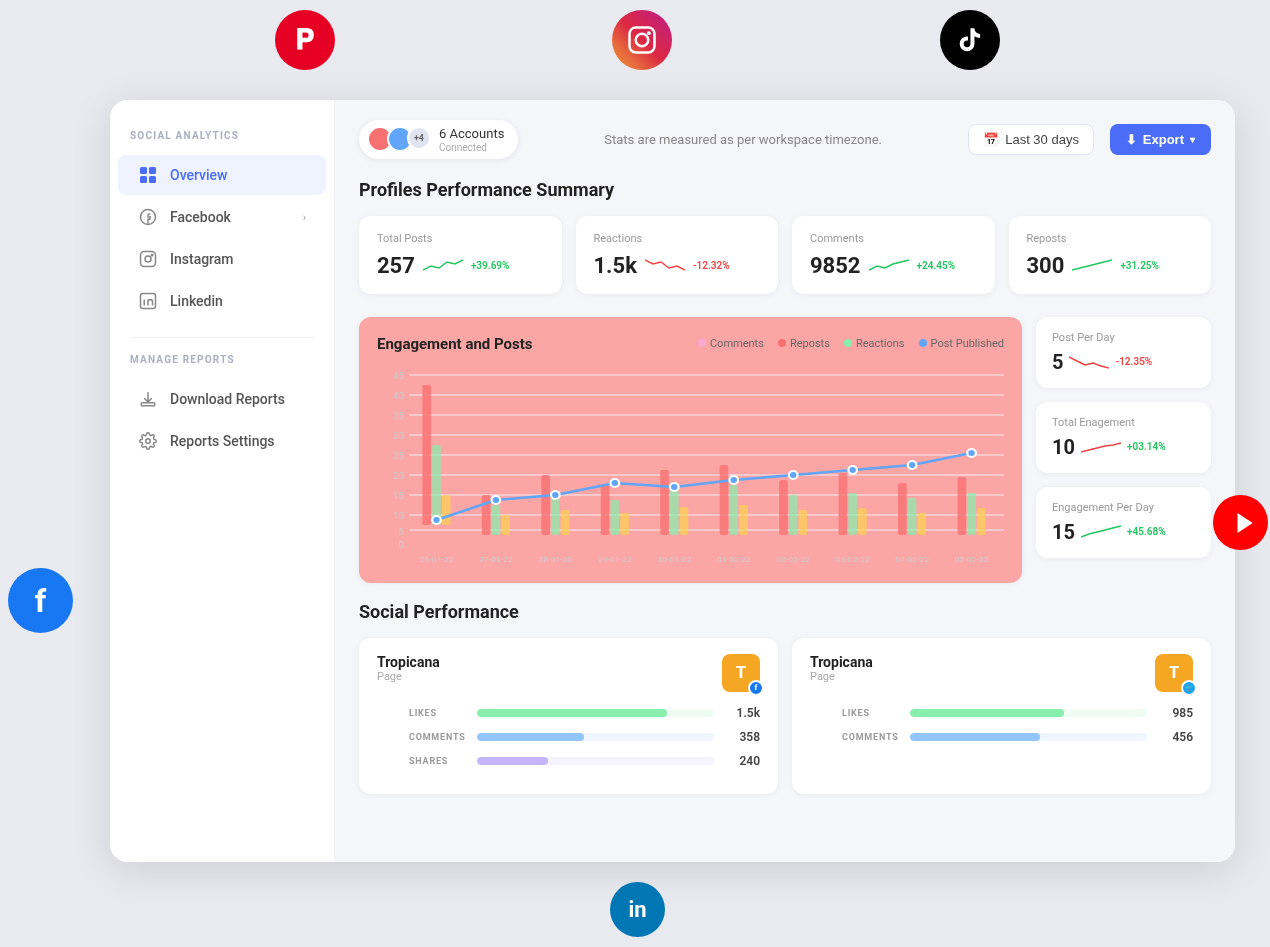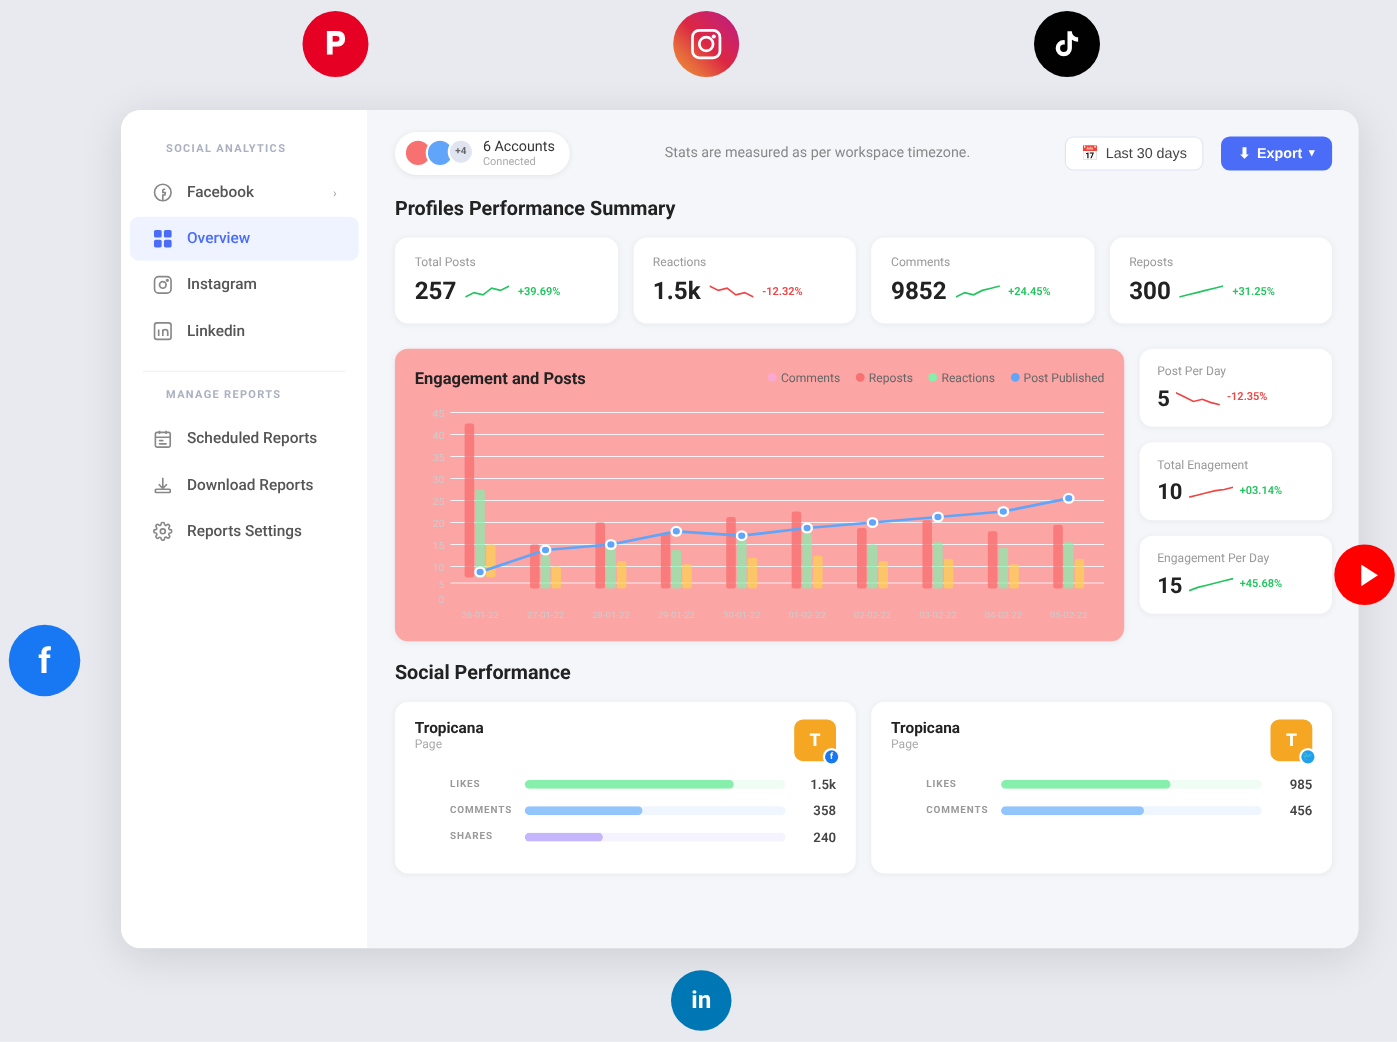--- a/index.html
+++ b/index.html
@@ -84,21 +84,20 @@
       padding: 30px 0 20px 0;
     }
 
     .sidebar-section-label {
       font-size: 10px;
       font-weight: 700;
       color: #aab0c0;
       letter-spacing: 1.2px;
       padding: 0 20px 12px 20px;
       text-transform: uppercase;
-      margin-left: 21px;
     }
 
     .sidebar-nav-item {
       display: flex;
       align-items: center;
       gap: 12px;
       padding: 10px 20px;
       cursor: pointer;
       border-radius: 8px;
       margin: 2px 8px;
@@ -465,46 +464,46 @@
     <polygon points="9,0 9,17 22,8.5"></polygon>
   </svg>
 </div>
 <div class="floating-icon float-linkedin-bottom">in</div>
 
 <div class="main-card">
 
   <aside class="sidebar">
     <div class="sidebar-section-label">SOCIAL ANALYTICS</div>
 
-    <div class="sidebar-nav-item">
-      <span class="icon">
-        <svg width="18" height="18" viewBox="0 0 24 24" fill="none" stroke="#888" stroke-width="2">
-          <circle cx="12" cy="12" r="10"></circle>
-          <path d="M15 8h-1.5A1.5 1.5 0 0012 9.5V12h3l-.5 3H12v6"></path>
-        </svg>
-      </span>
-      <span>Facebook</span>
-      <span class="chevron">›</span>
-    </div>
-
     <div class="sidebar-nav-item active">
       <span class="icon">
         <svg width="18" height="18" viewBox="0 0 18 18" fill="#4a6cf7">
           <rect x="1" y="1" width="7" height="7" rx="1.5"></rect>
           <rect x="10" y="1" width="7" height="7" rx="1.5"></rect>
           <rect x="1" y="10" width="7" height="7" rx="1.5"></rect>
           <rect x="10" y="10" width="7" height="7" rx="1.5"></rect>
         </svg>
       </span>
       <span>Overview</span>
     </div>
 
     <div class="sidebar-nav-item">
       <span class="icon">
         <svg width="18" height="18" viewBox="0 0 24 24" fill="none" stroke="#888" stroke-width="2">
+          <circle cx="12" cy="12" r="10"></circle>
+          <path d="M15 8h-1.5A1.5 1.5 0 0012 9.5V12h3l-.5 3H12v6"></path>
+        </svg>
+      </span>
+      <span>Facebook</span>
+      <span class="chevron">›</span>
+    </div>
+
+    <div class="sidebar-nav-item">
+      <span class="icon">
+        <svg width="18" height="18" viewBox="0 0 24 24" fill="none" stroke="#888" stroke-width="2">
           <rect x="2" y="2" width="20" height="20" rx="5" ry="5"></rect>
           <circle cx="12" cy="12" r="4"></circle>
           <circle cx="17.5" cy="6.5" r="1" fill="#888"></circle>
         </svg>
       </span>
       <span>Instagram</span>
     </div>
 
     <div class="sidebar-nav-item">
       <span class="icon">
@@ -513,30 +512,20 @@
           <path d="M7 10v8M7 7v.01M12 10v8M12 13a3 3 0 016 0v5"></path>
         </svg>
       </span>
       <span>Linkedin</span>
     </div>
 
     <div class="sidebar-divider"></div>
 
     <div class="sidebar-section-label">MANAGE REPORTS</div>
 
-    <div class="sidebar-nav-item">
-      <span class="icon">
-        <svg width="18" height="18" viewBox="0 0 24 24" fill="none" stroke="#888" stroke-width="2">
-          <rect x="3" y="4" width="18" height="18" rx="2"></rect>
-          <path d="M16 2v4M8 2v4M3 10h18"></path>
-          <path d="M8 14h4M8 18h8" stroke-linecap="round"></path>
-        </svg>
-      </span>
-      <span>Scheduled Reports</span>
-    </div>
 
     <div class="sidebar-nav-item">
       <span class="icon">
         <svg width="18" height="18" viewBox="0 0 24 24" fill="none" stroke="#888" stroke-width="2">
           <path d="M12 3v13M7 11l5 5 5-5"></path>
           <rect x="3" y="17" width="18" height="4" rx="1"></rect>
         </svg>
       </span>
       <span>Download Reports</span>
     </div>

